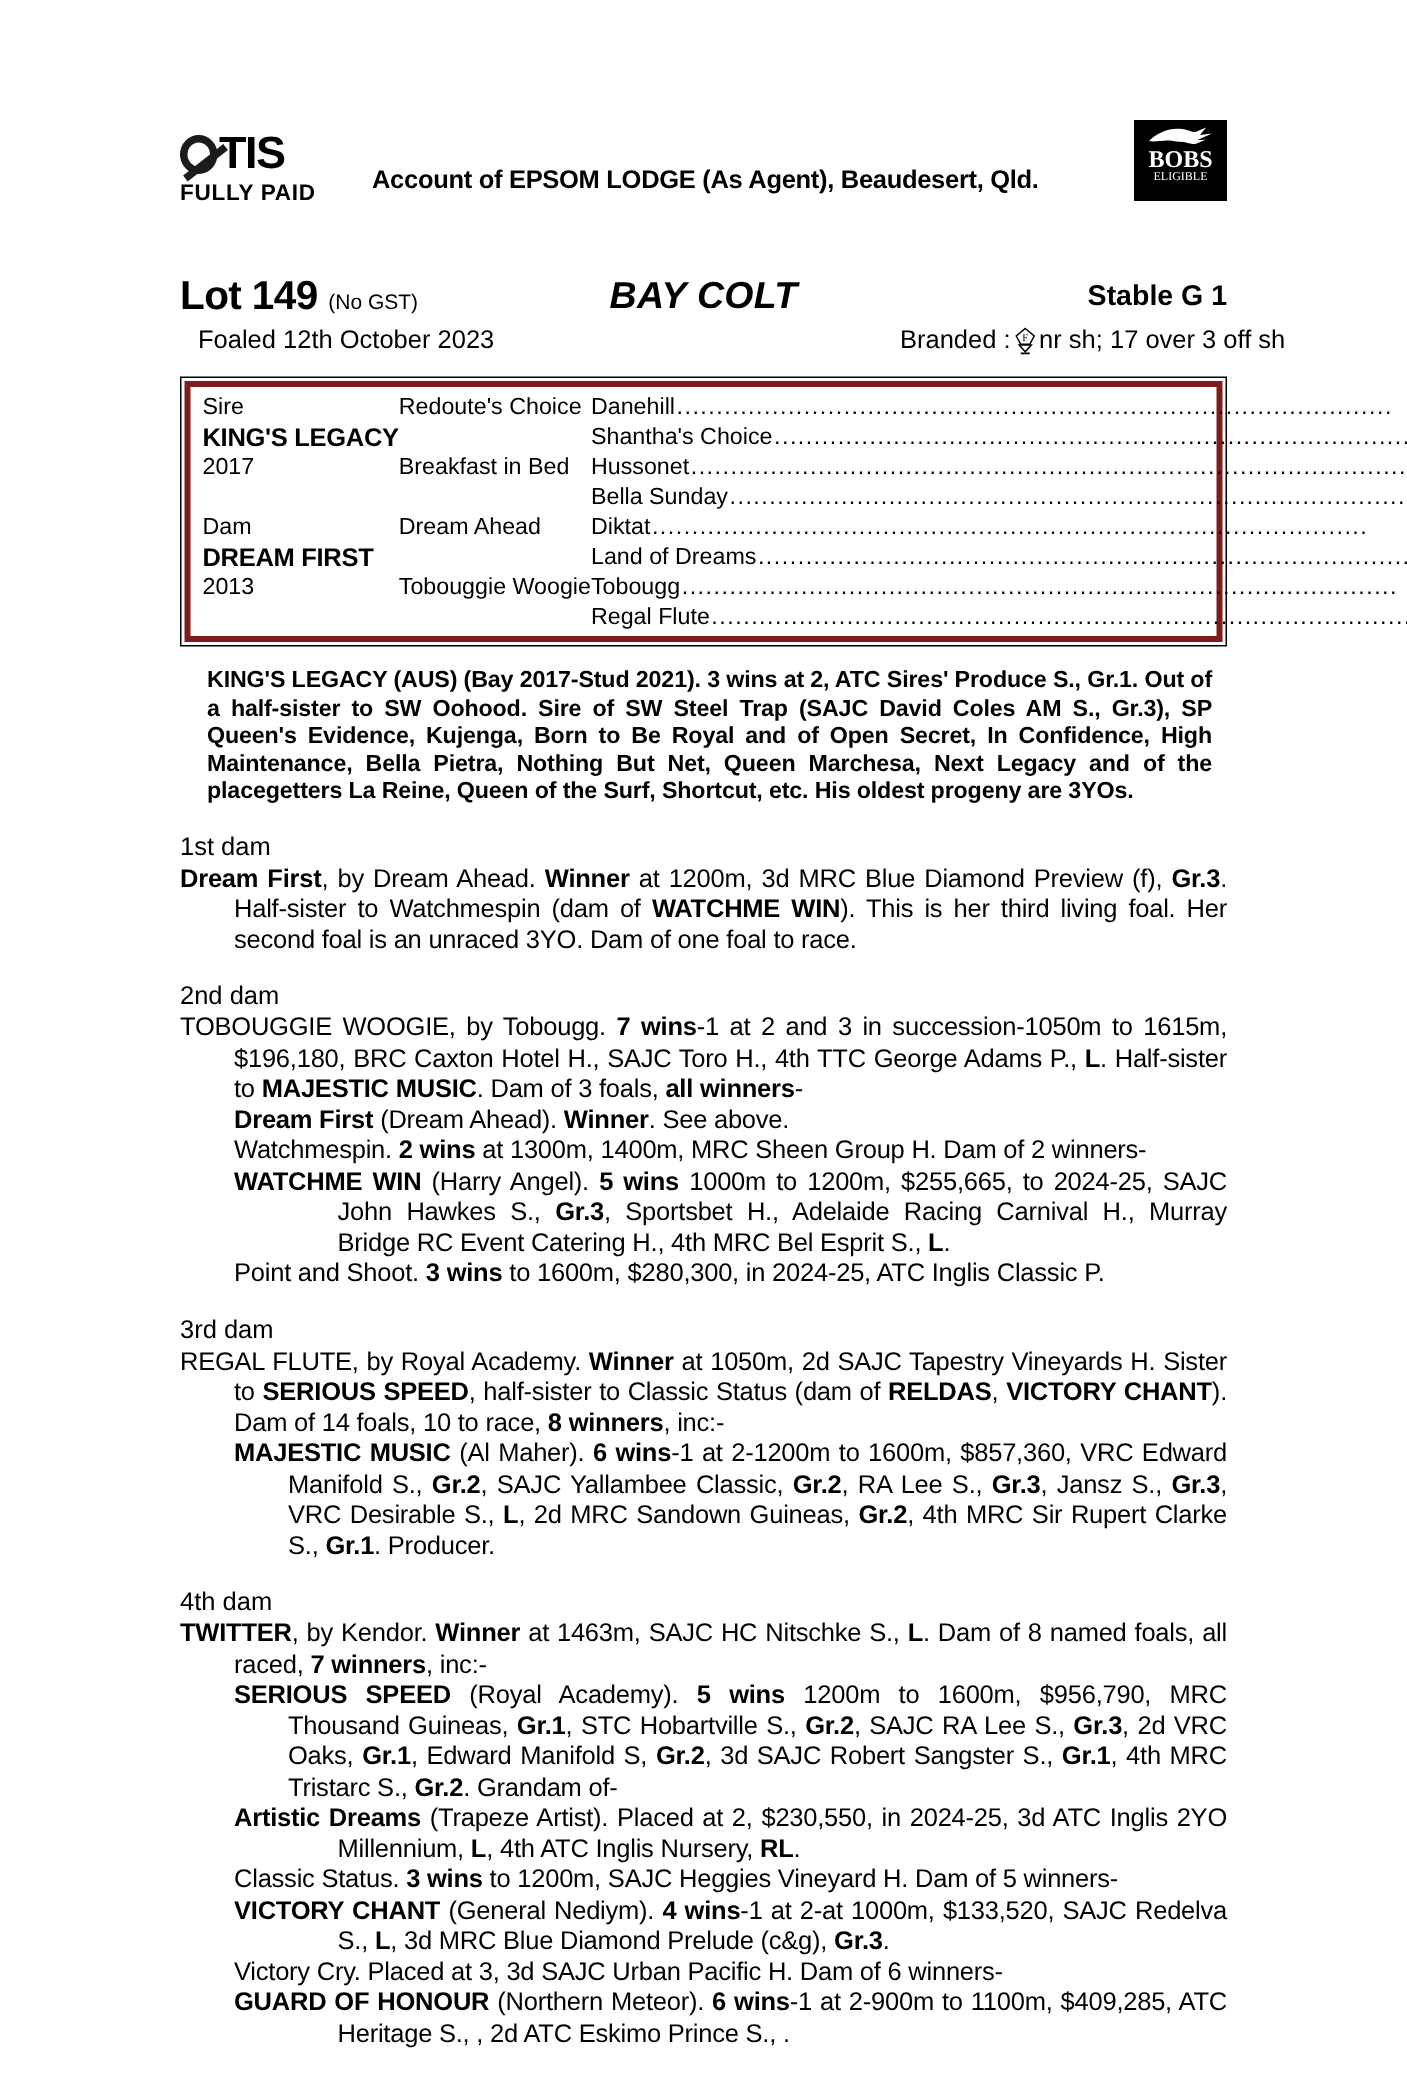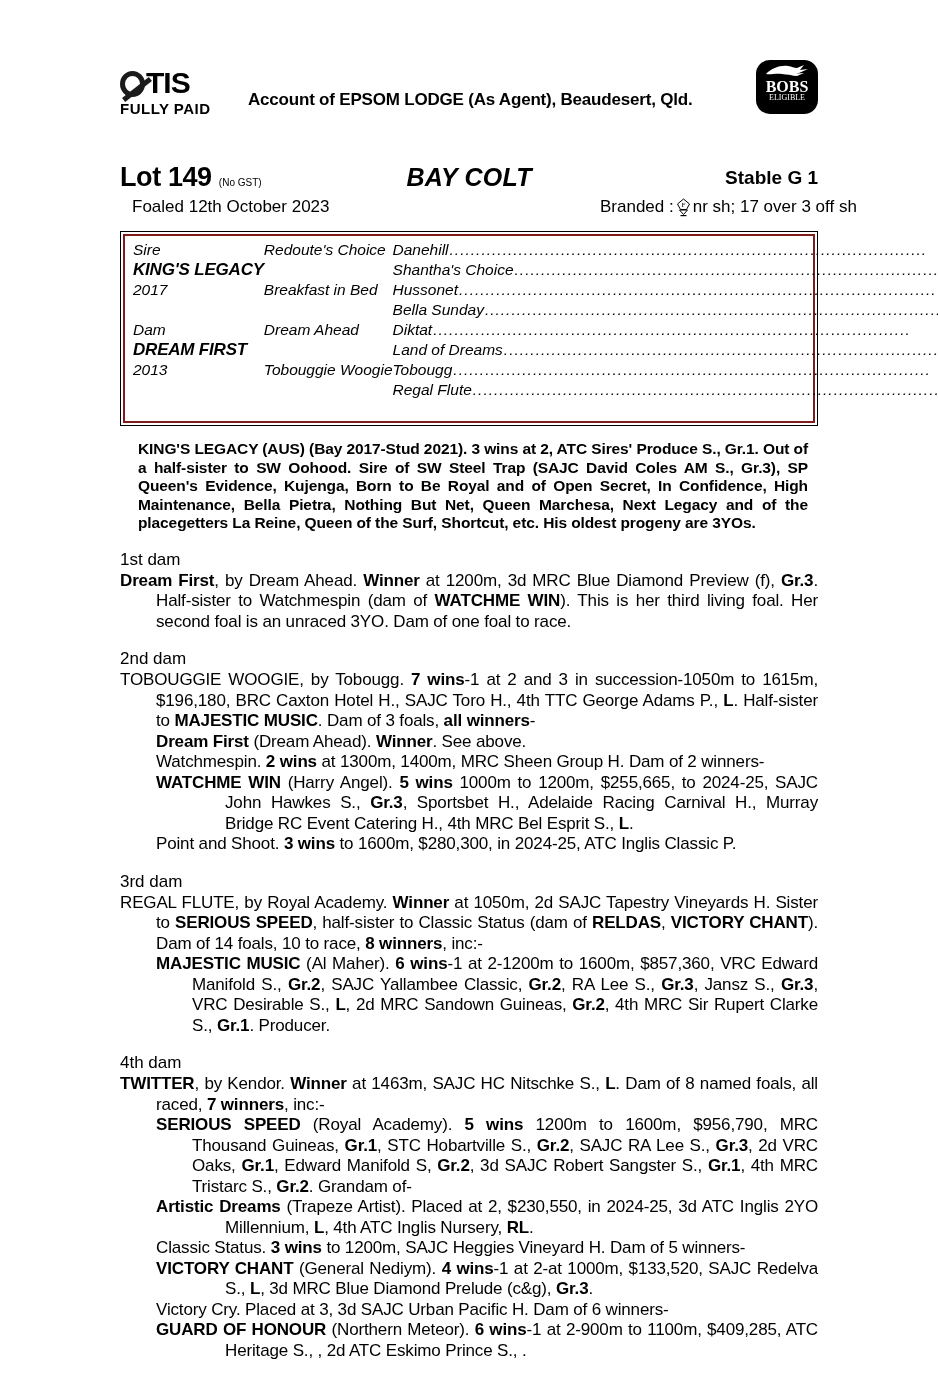--- a/index.html
+++ b/index.html
@@ -10,21 +10,21 @@
     -webkit-font-smoothing:antialiased;
   }
   .page{
     position:relative;
     width:938px;height:1400px;
     box-sizing:border-box;
     padding:60px 120px 0 120px;
   }
 
   
-  .hdr{position:relative;height:100px;}
+  .hdr{position:relative;height:100px;margin-top:20px;}
   .otis{
     position:absolute;left:0;top:8px;width:120px;
   }
   .otis-word{
     font-size:30px;font-weight:bold;letter-spacing:-1px;line-height:1;
     font-family:"Liberation Sans", sans-serif;
   }
   .otis-o{
     display:inline-block;
     position:relative;
@@ -49,40 +49,39 @@
     position:absolute;left:128px;top:30px;
     font-size:17px;font-weight:bold;
     letter-spacing:-0.2px;
     white-space:nowrap;
   }
   .bobs{
     position:absolute;right:0;top:0;
     width:62px;height:54px;background:#000;
     color:#fff;text-align:center;
     overflow:hidden;
-    border-radius:14px;
   }
   .bobs-horse{display:block;margin:3px auto 0;}
   .bobs-word{
     font-family:"Liberation Serif", serif;
     font-size:16px;font-weight:bold;line-height:12px;
     letter-spacing:0px;display:block;margin-top:1px;
   }
   .bobs-sub{
     font-family:"Liberation Serif", serif;
     font-size:8px;font-weight:normal;line-height:9px;
     letter-spacing:0px;display:block;
   }
 
   .lotrow{position:relative;height:32px;margin-top:2px;}
   .lot{
     position:absolute;left:0;top:0;
     font-size:27px;font-weight:bold;letter-spacing:-0.4px;
   }
-  .nogst{font-size:10px;font-weight:normal;letter-spacing:0;}
+  .nogst{font-size:14px;font-weight:normal;letter-spacing:0;}
   .colour{
     position:absolute;left:0;right:0;top:1px;
     text-align:center;
     font-size:25px;font-weight:bold;letter-spacing:0.2px;font-style:italic;
   }
   .stable{
     position:absolute;right:0;top:5px;
     font-size:19px;font-weight:bold;
   }
 
@@ -94,23 +93,22 @@
     vertical-align:-5px;position:relative;margin:0 1px;
   }
 
   
   .ped{
     margin-top:8px;
     border:1px solid #000;
     padding:2px;
   }
   .ped-inner{
-    border:2px solid #7f1d1d;
-    padding:4px 8px 21px 8px;
-    font-style:italic;
+    border:4px solid #7f1d1d;
+    padding:4px 8px 2px 8px;
   }
   .ped table{
     width:100%;border-collapse:collapse;
     font-size:15.5px;line-height:20px;
   }
   .ped td{padding:0;vertical-align:top;white-space:nowrap;}
   .c1{width:200px;}
   .c2{width:180px;}
   .c3{width:auto;}
   .bold{font-weight:bold;font-size:17px;letter-spacing:-0.2px;}

